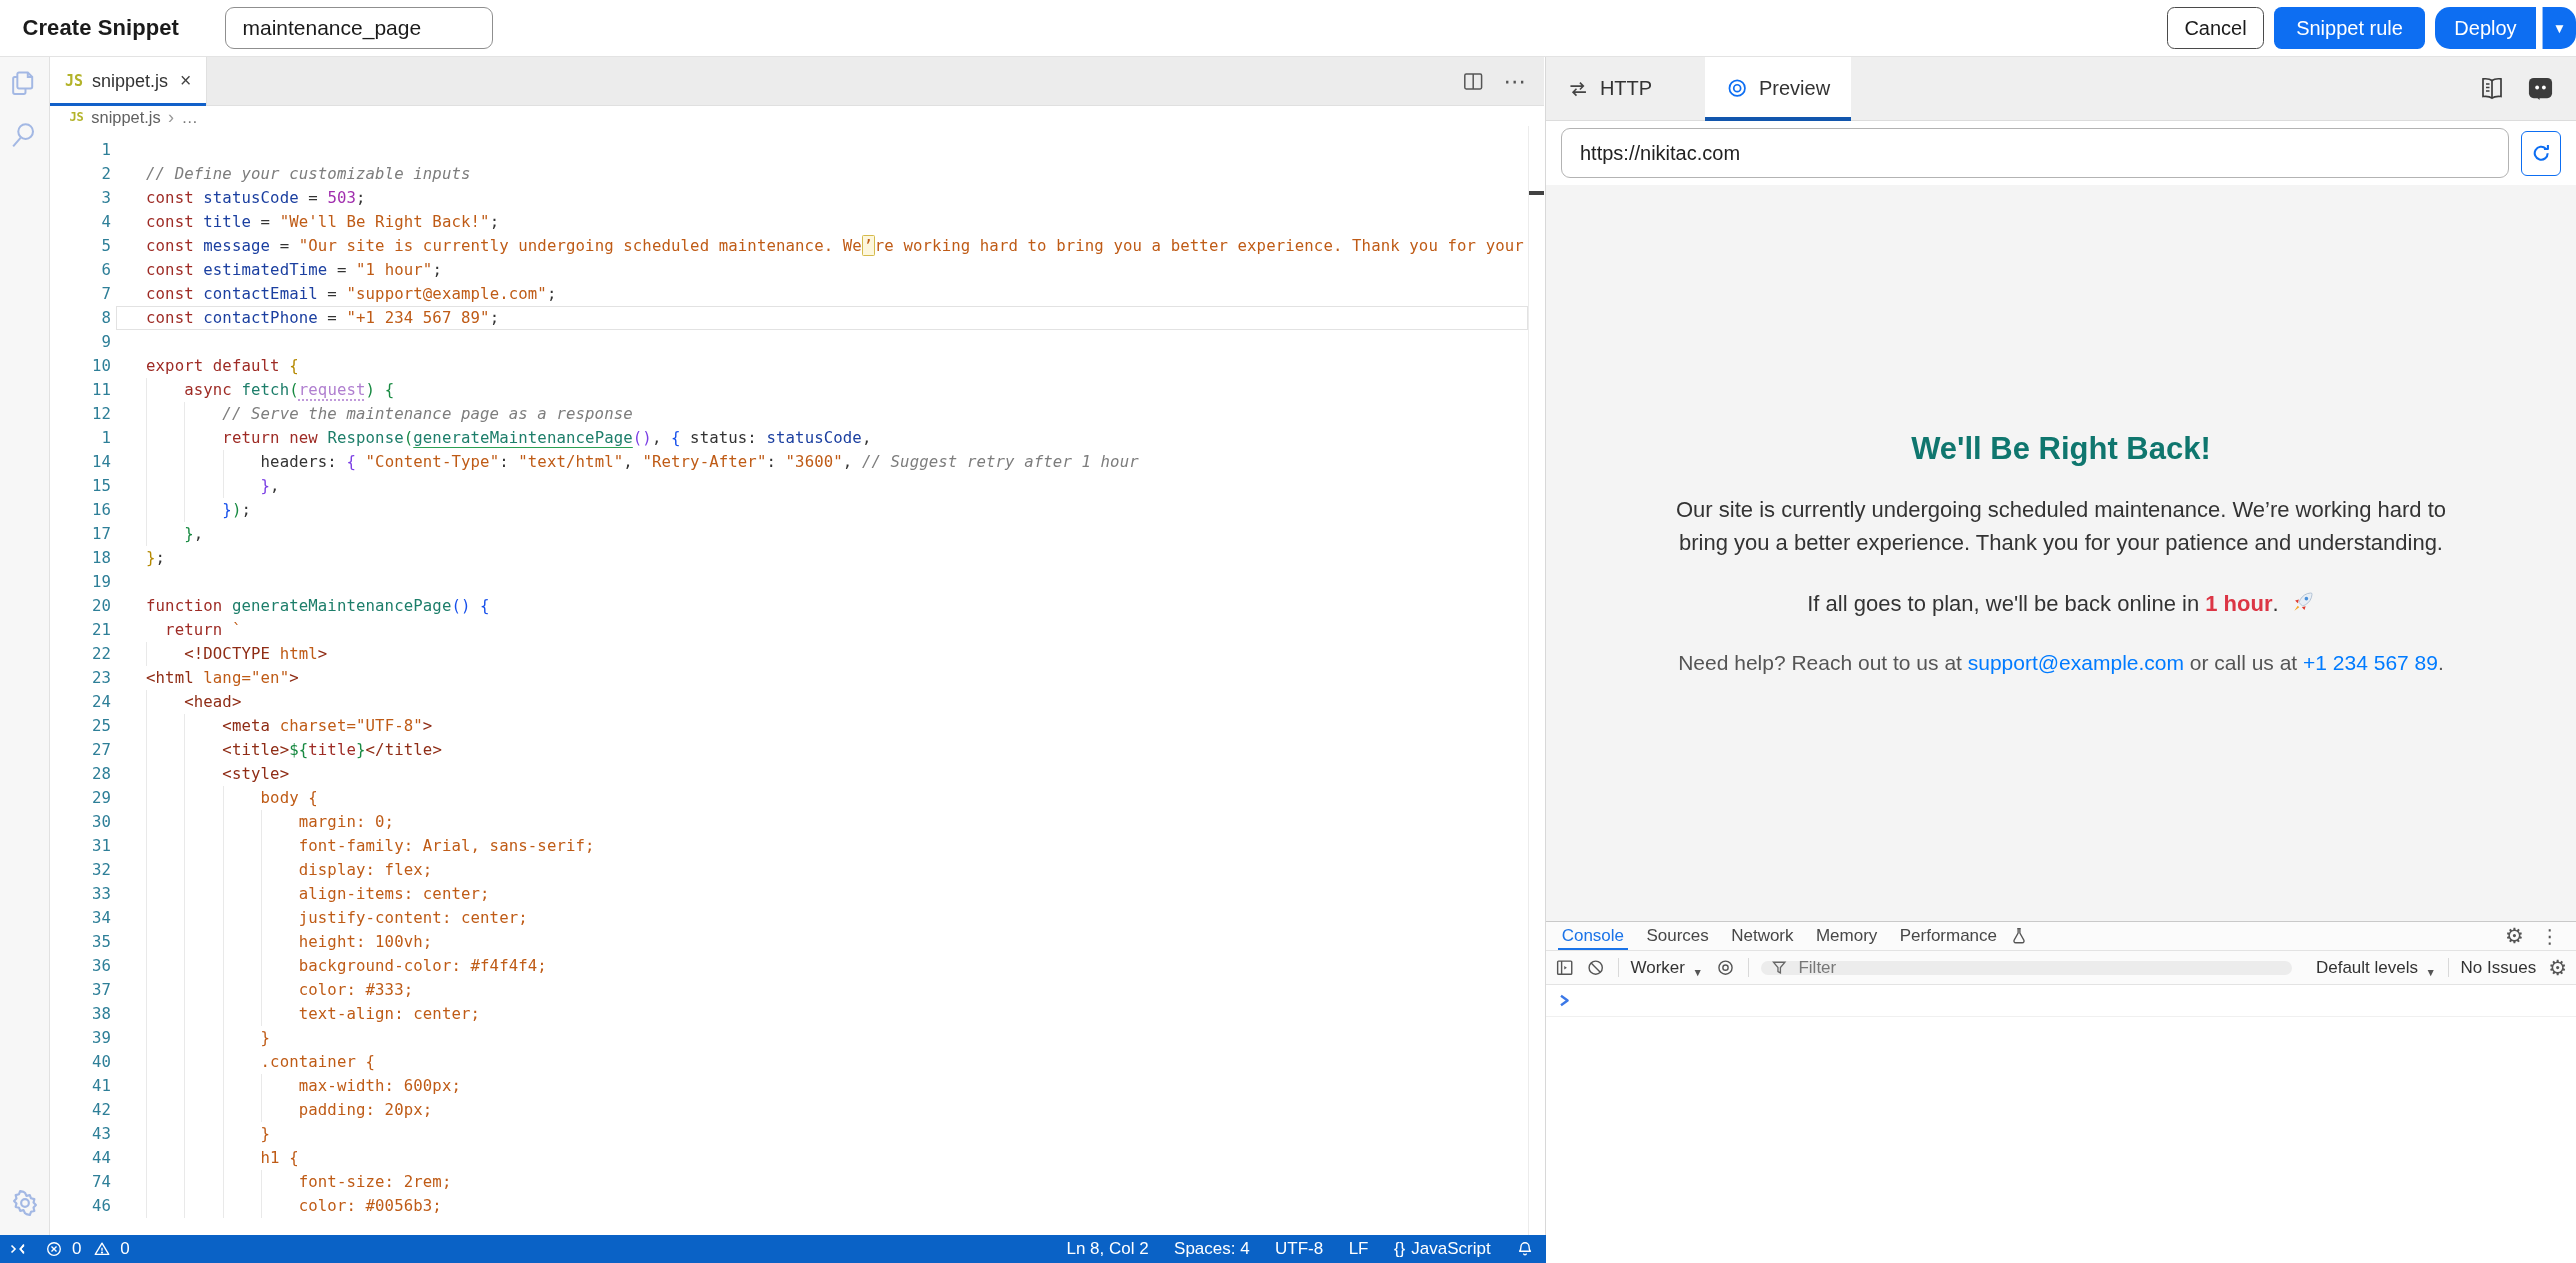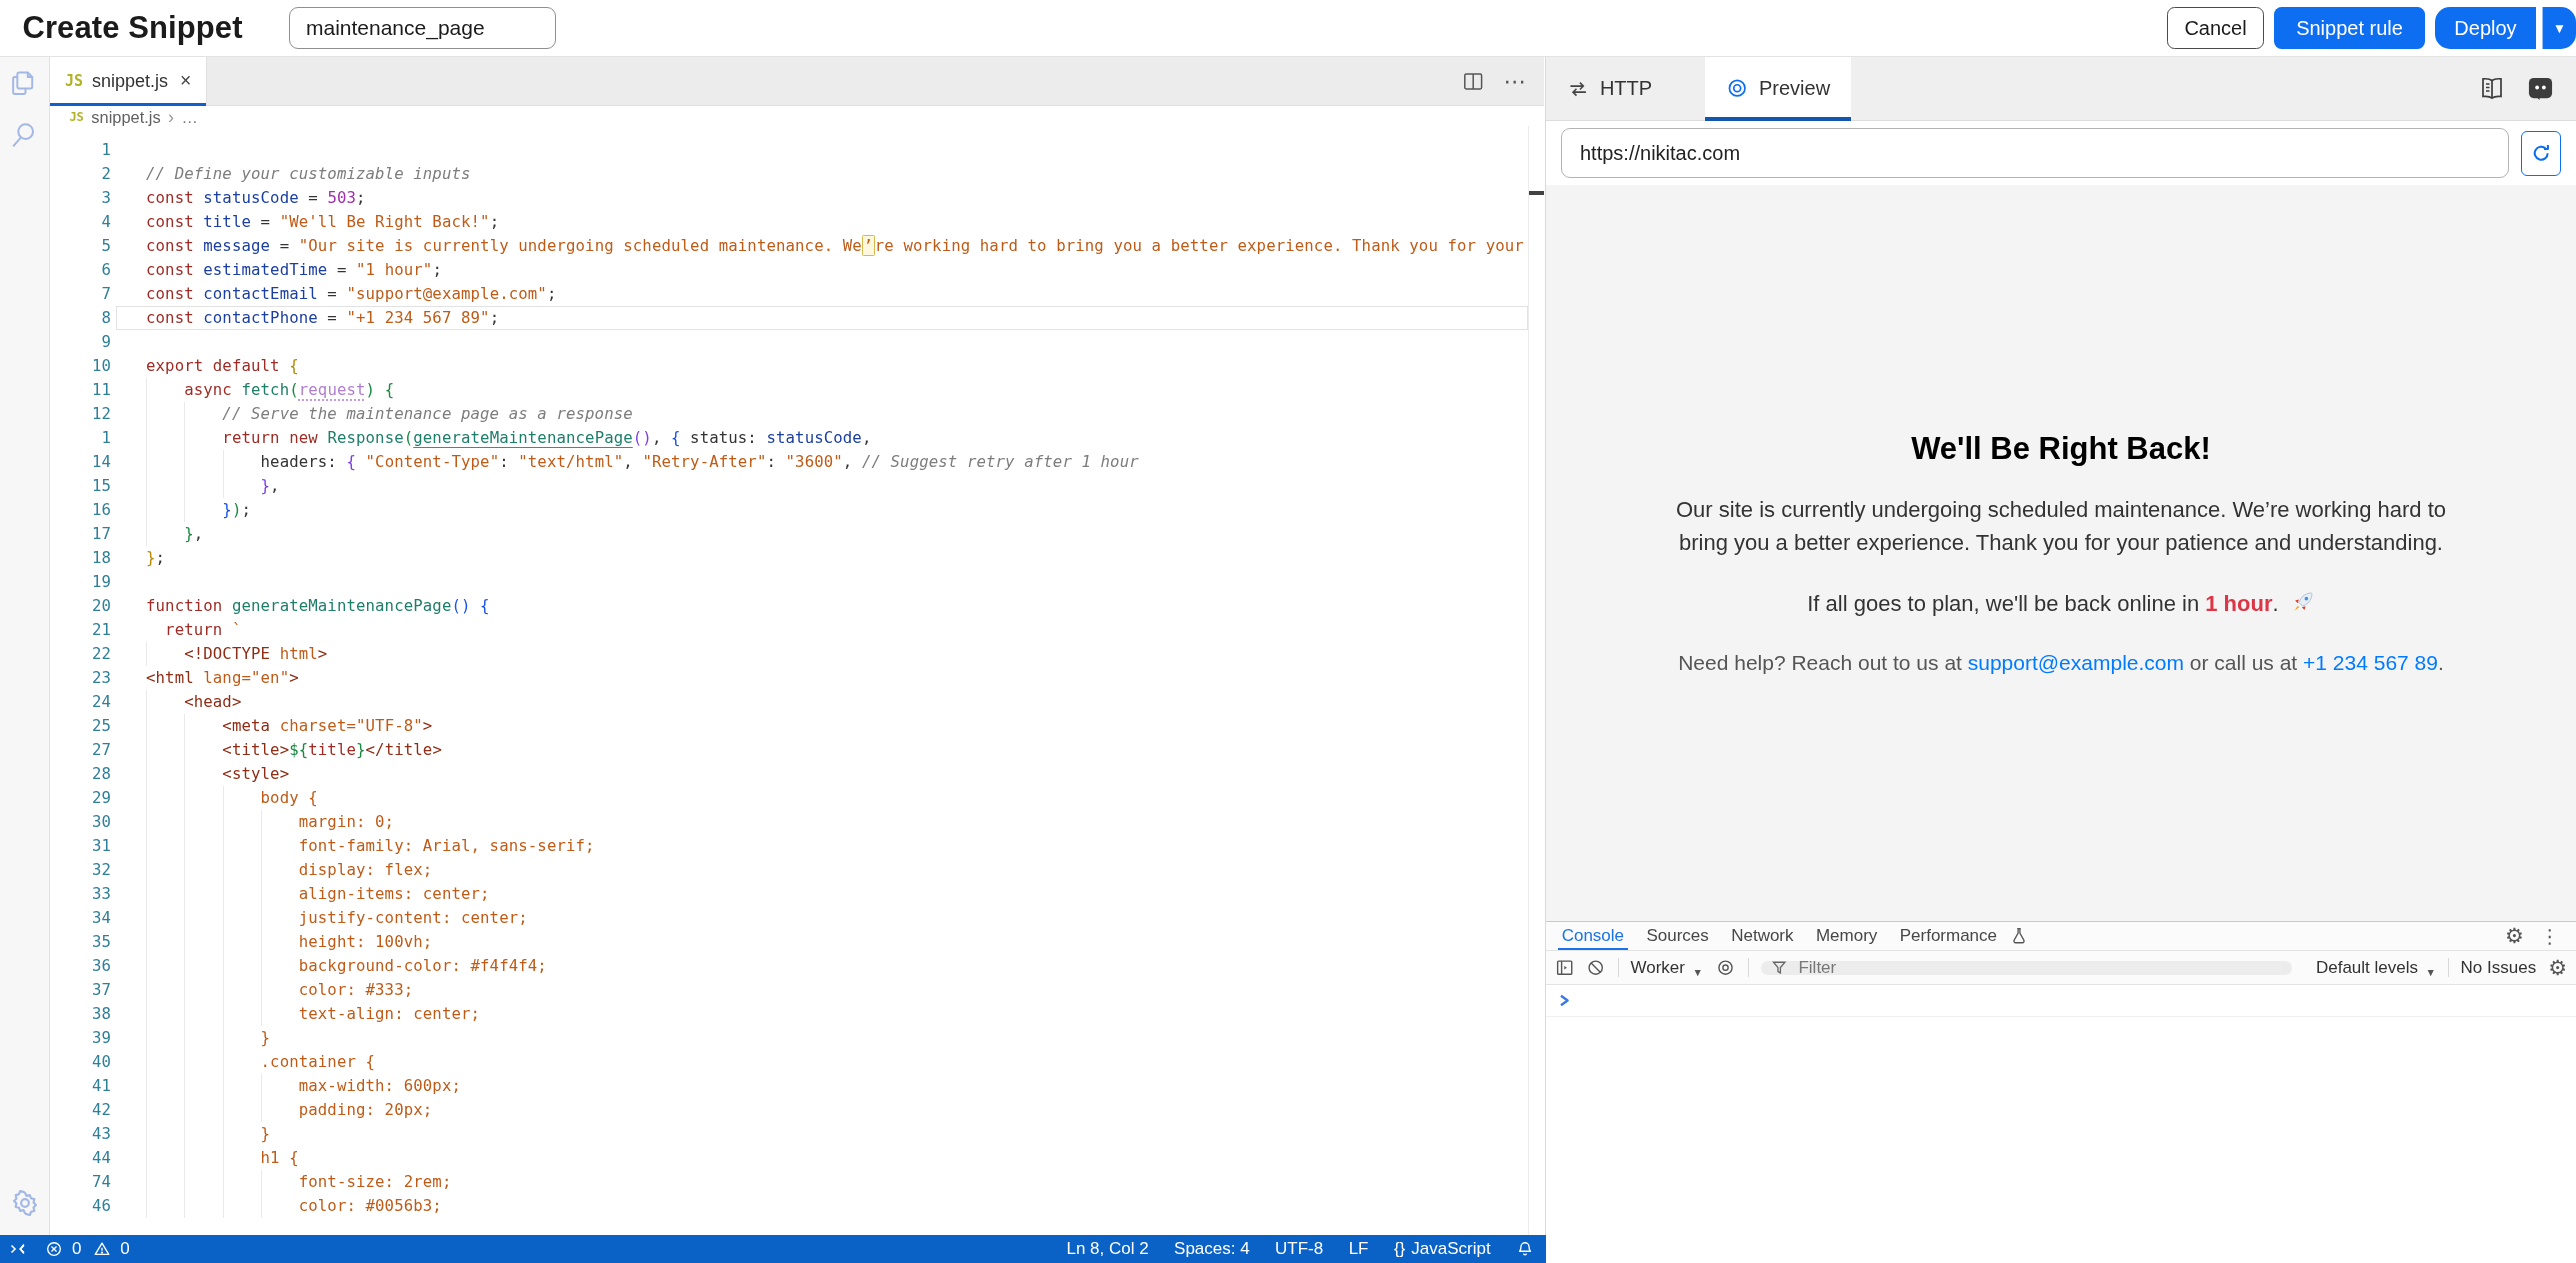--- a/index.html
+++ b/index.html
@@ -3,21 +3,21 @@
 <meta charset="utf-8">
 <style>
   html,body{margin:0;padding:0;background:#ddd;}
   .app{position:relative;width:2576px;height:1263px;background:#fff;overflow:hidden;
        font-family:"Liberation Sans",sans-serif;color:#222;}
   svg{display:block}
 
   
   .hdr{position:absolute;left:0;top:0;right:0;height:56px;background:#fff;border-bottom:0.7px solid #e3e3e3;
        display:flex;align-items:center;z-index:6;}
-  .hdr-title{margin-left:22.4px;font-size:31px;font-weight:700;color:#1b1b1b;letter-spacing:0.1px;}
+  .hdr-title{margin-left:22.4px;font-size:22px;font-weight:700;color:#1b1b1b;letter-spacing:0.1px;}
   .name-input{margin-left:46px;width:233px;height:40px;border:1.5px solid #8f8f8f;border-radius:9px;
        font-size:21px;padding:0 16.4px;color:#1b1b1b;outline:none;font-family:"Liberation Sans",sans-serif;}
   .hdr-sp{flex:1}
   .btn{height:42px;border-radius:7.5px;font-size:20px;display:flex;align-items:center;justify-content:center;
        cursor:pointer;box-sizing:border-box;}
   .btn-cancel{padding:0 16.4px;background:#fff;border:1.5px solid #4a4a4a;color:#1b1b1b;margin-right:9.7px;}
   .btn-blue{background:#0d6ef2;color:#fff;border:none;}
   .btn-rule{padding:0 22.4px;margin-right:9.7px;}
   .deploy{display:flex;border-radius:15px;overflow:hidden;gap:6px;}
   .deploy-main{padding:0 19.4px;border-radius:0;}
@@ -75,21 +75,21 @@
   .rtabs-icons{margin-left:auto;display:flex;align-items:center;gap:21px;padding-right:22.4px;color:#3c3c3c;}
   .urlrow{height:64px;background:#fff;display:flex;align-items:center;padding:0 15px;gap:12px;box-sizing:border-box;}
   .url-input{flex:1;height:48px;border:1.5px solid #b3b3b3;border-radius:9px;font-size:20px;color:#222;
        padding:0 18px;outline:none;font-family:"Liberation Sans",sans-serif;}
   .refresh-btn{width:40px;height:45px;border:1.9px solid #0d6ef2;border-radius:6px;background:#fff;
        display:flex;align-items:center;justify-content:center;flex:none;cursor:pointer;}
 
   .viewport{position:absolute;left:0;right:0;top:128px;bottom:342px;background:#f4f4f4;
        display:flex;align-items:center;justify-content:center;overflow:hidden;}
   .pv{width:792px;text-align:center;}
-  .pv-h1{font-size:31px;font-weight:700;color:#000000;margin:0 0 25.4px 0;}
+  .pv-h1{font-size:31px;font-weight:700;color:#0f766e;margin:0 0 25.4px 0;}
   .pv-msg{font-size:22px;color:#333;line-height:33px;margin:0;}
   .pv-eta{font-size:22px;color:#333;margin:31px 0 0 0;}
   .pv-eta .red{color:#dc3545;font-weight:700;}
   .pv-help{font-size:21px;color:#555;margin:34px 0 0 0;}
   .pv-help a{color:#007bff;text-decoration:none;}
   .rocket{display:inline-block;vertical-align:-3px;margin-left:6px;}
 
   
   .console{position:absolute;left:0;right:0;top:864px;bottom:0;background:#fff;border-top:0.7px solid #c9c9c9;}
   .ctabs{height:28px;display:flex;align-items:center;background:#fbfbfb;border-bottom:0.7px solid #e3e3e3;

